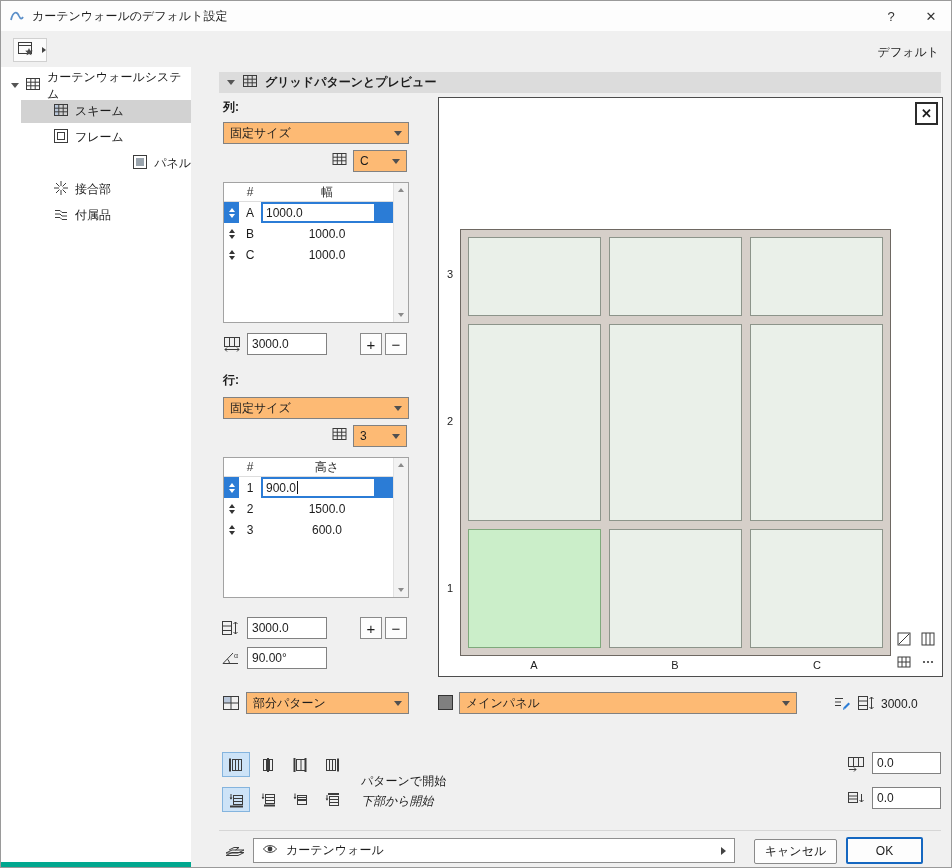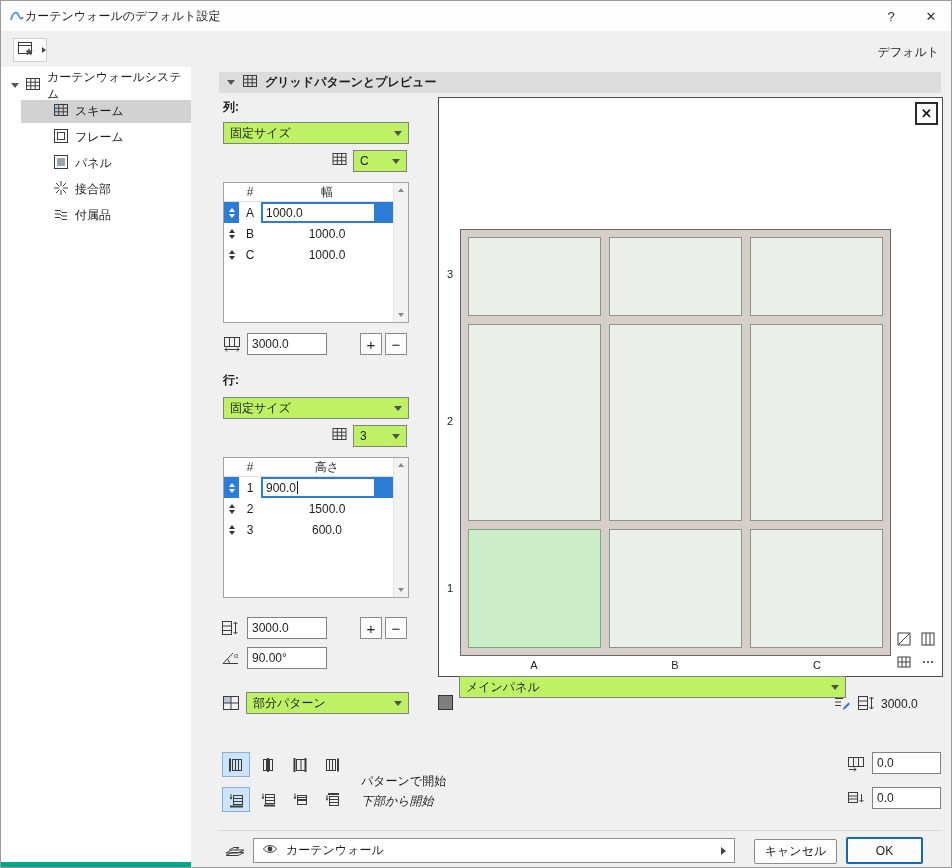--- a/index.html
+++ b/index.html
@@ -3,39 +3,39 @@
 <meta charset="utf-8">
 <style>
   * { box-sizing: border-box; margin: 0; padding: 0; }
   body { font-family: "Liberation Sans", sans-serif; font-size: 12px; color: #1c1c1c; background: #d8d8d8; }
   .window { position: relative; width: 952px; height: 868px; background: #f0f0f0; border: 1px solid #9a9a9a; overflow: hidden; }
   .abs { position: absolute; }
   svg { fill: none; stroke: #3c3c3c; stroke-width: 1; }
 
   .titlebar { position: absolute; left: 0; top: 0; right: 0; height: 30px; background: #fdfdfd; display: flex; align-items: center; }
   .logo { margin-left: 8px; display: flex; }
-  .title { }
+  .title { margin-left: 7px; }
   .tb-sp { flex: 1; }
   .tb-btn { width: 40px; height: 30px; display: flex; align-items: center; justify-content: center; font-size: 13px; color: #333; }
 
   .fav { position: absolute; left: 12px; top: 37px; width: 34px; height: 24px; display: flex; align-items: center; border: 1px solid #d0d0d0; background: #fbfbfb; padding-left: 3px; }
   .flyr-sm { width: 0; height: 0; border-top: 3px solid transparent; border-bottom: 3px solid transparent; border-left: 4px solid #444; margin-left: 3px; }
   .deflabel { position: absolute; right: 12px; top: 43px; }
 
   .sidebar { position: absolute; left: 0; top: 66px; width: 190px; height: 795px; background: #ffffff; }
   .trow { position: absolute; height: 23px; display: flex; align-items: center; gap: 6px; }
   .trow.on { background: #d2d2d2; }
   .twist { width: 0; height: 0; border-left: 4px solid transparent; border-right: 4px solid transparent; border-top: 5px solid #555; }
   .green { position: absolute; left: 0; top: 861px; width: 190px; height: 7px; background: var(--strip,#00a78f); }
 
   .sect { position: absolute; height: 21px; background: #dcdcdc; display: flex; align-items: center; gap: 7px; padding: 0 8px; font-weight: bold; }
   .coltri { width: 0; height: 0; border-left: 4px solid transparent; border-right: 4px solid transparent; border-top: 5px solid #555; }
   .blabel { position: absolute; font-weight: bold; }
 
-  .dd { position: absolute; height: 22px; background: #bef264; border: 1px solid #818181; display: flex; align-items: center; padding: 0 18px 0 6px; }
+  .dd { position: absolute; height: 22px; background: #fdba74; border: 1px solid #818181; display: flex; align-items: center; padding: 0 18px 0 6px; }
   .dda { position: absolute; right: 6px; top: 50%; margin-top: -2px; width: 0; height: 0; border-left: 4px solid transparent; border-right: 4px solid transparent; border-top: 5px solid #505050; }
   .field { position: absolute; height: 22px; background: #fff; border: 1px solid #818181; display: flex; align-items: center; padding: 0 4px; }
   .sqbtn { position: absolute; width: 22px; height: 22px; background: #fdfdfd; border: 1px solid #8a8a8a; display: flex; align-items: center; justify-content: center; font-size: 15px; }
 
   .tbl { position: absolute; width: 186px; height: 141px; background: #fff; border: 1px solid #a3a3a3; padding-right: 15px; }
   .th { display: flex; height: 19px; border-bottom: 1px solid #ddd; color: #333; align-items: center; }
   .tr { display: flex; height: 21px; align-items: center; }
   .c-sp { width: 15px; height: 100%; display: flex; align-items: center; justify-content: center; }
   .c-id { width: 22px; text-align: center; }
   .c-val { flex: 1; text-align: center; }
@@ -131,21 +131,21 @@
     </div>
     <div class="trow" style="left:20px;top:59px;width:170px;padding-left:32px;">
       <span>
         <svg width="16" height="16" viewBox="0 0 16 16">
             <rect x="1.5" y="1.5" width="13" height="13"></rect>
             <rect x="4.5" y="4.5" width="7" height="7"></rect>
           </svg>
       </span>
       <span>フレーム</span>
     </div>
-    <div class="trow" style="left:20px;top:85px;width:170px;padding-left:32px;">
+    <div class="trow" style="left:20px;top:85px;width:170px;padding-left:32px;justify-content:flex-end;">
       <span>
         <svg width="16" height="16" viewBox="0 0 16 16">
             <rect x="1.5" y="1.5" width="13" height="13"></rect>
             <rect x="4" y="4" width="8" height="8" fill="#9aa4ad" stroke="none"></rect>
           </svg>
       </span>
       <span>パネル</span>
     </div>
     <div class="trow" style="left:20px;top:111px;width:170px;padding-left:32px;">
       <span>
@@ -421,21 +421,21 @@
         <rect x="1.5" y="1.5" width="15" height="13"></rect>
         <line x1="1.5" y1="8" x2="16.5" y2="8"></line>
         <line x1="9" y1="1.5" x2="9" y2="14.5"></line>
       </svg>
   </span>
   <div class="dd" style="left:245px;top:691px;width:163px;">
     <span>部分パターン</span>
     <span class="dda"></span>
   </div>
   <div class="swatch"></div>
-  <div class="dd" style="left:458px;top:675px;width:387px;">
+  <div class="dd" style="left:458px;top:691px;width:338px;">
     <span>メインパネル</span>
     <span class="dda"></span>
   </div>
   <div class="icbtn" style="left:830px;top:691px;">
     <svg width="18" height="16" viewBox="0 0 18 16">
         <line x1="2" y1="3.5" x2="10" y2="3.5"></line>
         <line x1="2" y1="7" x2="8" y2="7"></line>
         <line x1="2" y1="10.5" x2="8" y2="10.5"></line>
         <path d="M10.5 12.5 L15.5 7.5 L17 9 L12 14 Z" fill="#2b7cd6" stroke="none"></path>
         <path d="M10.5 12.5 L10 15 L12 14 Z" fill="#2b7cd6" stroke="none"></path>

